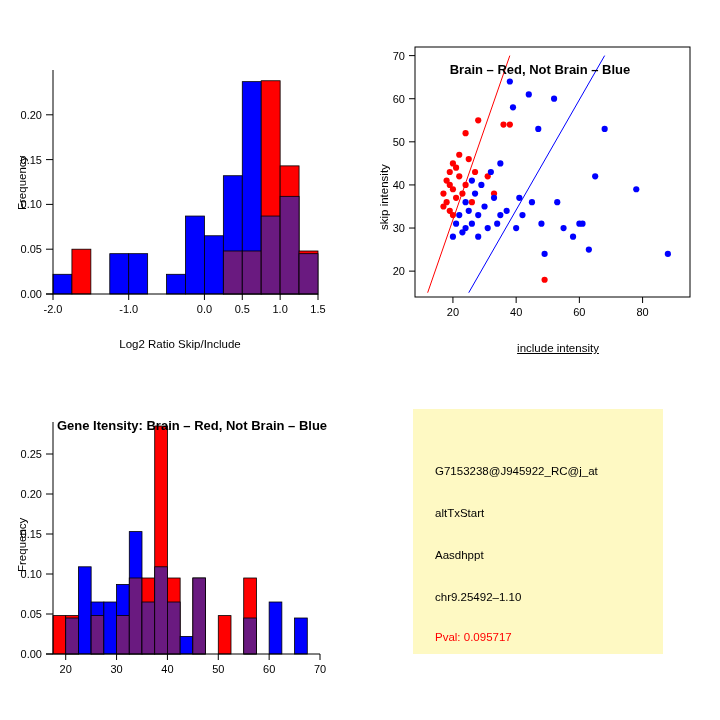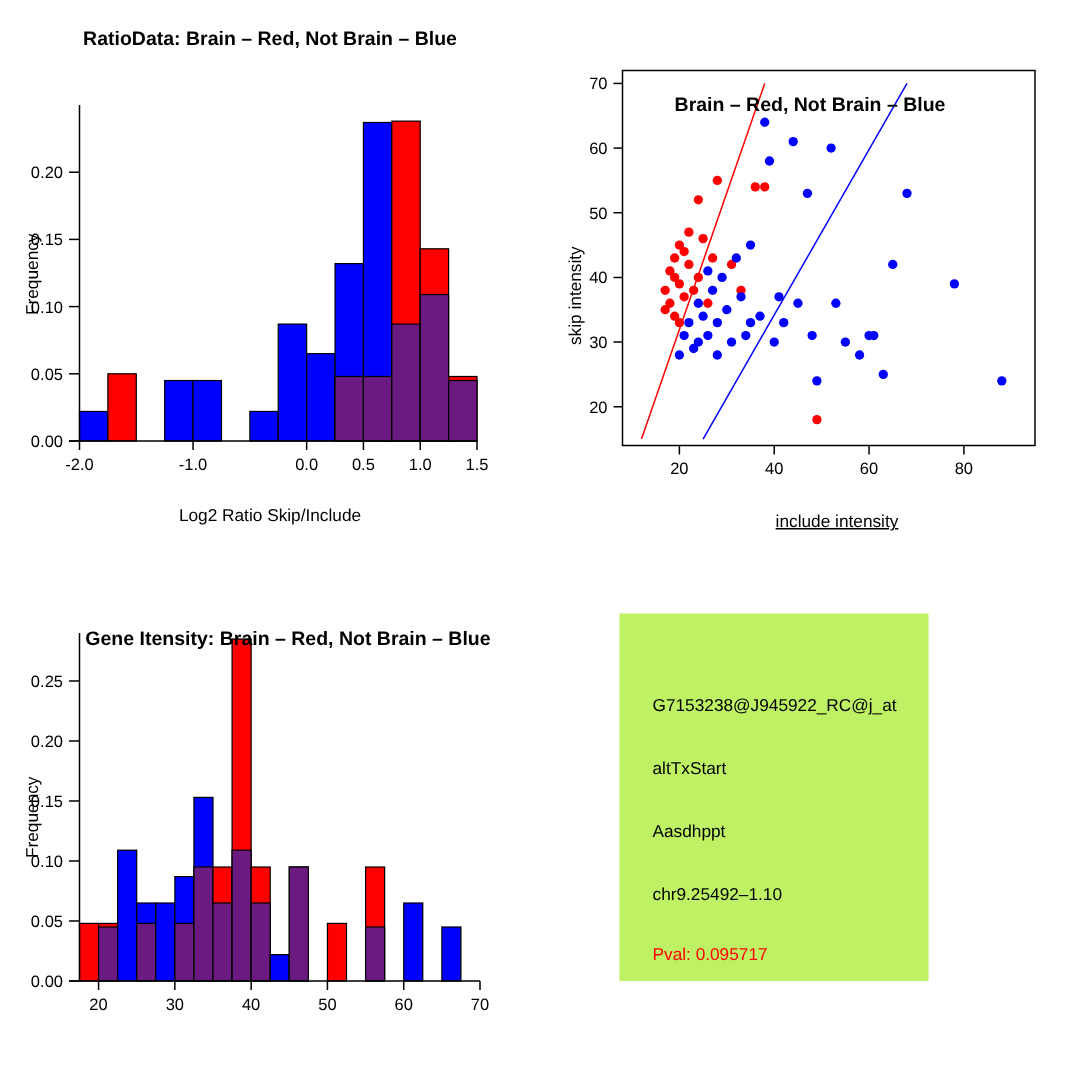--- a/index.html
+++ b/index.html
@@ -52,39 +52,38 @@
   #panel-gene { left: 0px; top: 360px; width: 360px; height: 360px; }
   #panel-gene .panel-title { left: 16px; top: 22px; width: 352px; position: absolute; margin-top: 36px; }
   #panel-gene .axis-label { position: absolute; left: 0; top: 338px; width: 360px; }
 
   
   #panel-info { left: 360px; top: 360px; width: 360px; height: 360px; }
   .info-box {
     position: absolute;
     left: 53px;
     top: 49px;
-    width: 206px;
+    width: 250px;
     height: 245px;
-    background: #bef264;
+    background: #fef9c3;
     box-sizing: border-box;
   }
   .info-line {
     position: absolute;
     left: 22px;
     font-size: 11.5px;
     color: #000000;
     white-space: nowrap;
   }
   .info-line.pval { color: #ff0000; }
 </style>
 </head>
 <body>
 
 <div class="panel" id="panel-ratio">
-  <div class="panel-title">RatioData: Brain – Red, Not Brain – Blue</div>
   <div class="ylabel" style="left:16px; top:210px;">Frequency</div>
   <svg width="360" height="330" viewBox="0 0 360 330">
     <g id="ratio-bars">
         <rect x="53" y="274.288" width="18.92857142857143" height="19.71199999999999" fill="#0000ff" stroke="#000" stroke-width="0.8"></rect>
         <rect x="71.92857142857143" y="249.2" width="18.92857142857143" height="44.80000000000001" fill="#ff0000" stroke="#000" stroke-width="0.8"></rect>
         <rect x="109.78571428571428" y="253.68" width="18.928571428571445" height="40.31999999999999" fill="#0000ff" stroke="#000" stroke-width="0.8"></rect>
         <rect x="128.71428571428572" y="253.68" width="18.928571428571416" height="40.31999999999999" fill="#0000ff" stroke="#000" stroke-width="0.8"></rect>
         <rect x="166.57142857142856" y="274.288" width="18.928571428571445" height="19.71199999999999" fill="#0000ff" stroke="#000" stroke-width="0.8"></rect>
         <rect x="185.5" y="216.048" width="18.928571428571416" height="77.952" fill="#0000ff" stroke="#000" stroke-width="0.8"></rect>
         <rect x="204.42857142857142" y="235.76" width="18.928571428571445" height="58.24000000000001" fill="#0000ff" stroke="#000" stroke-width="0.8"></rect>

